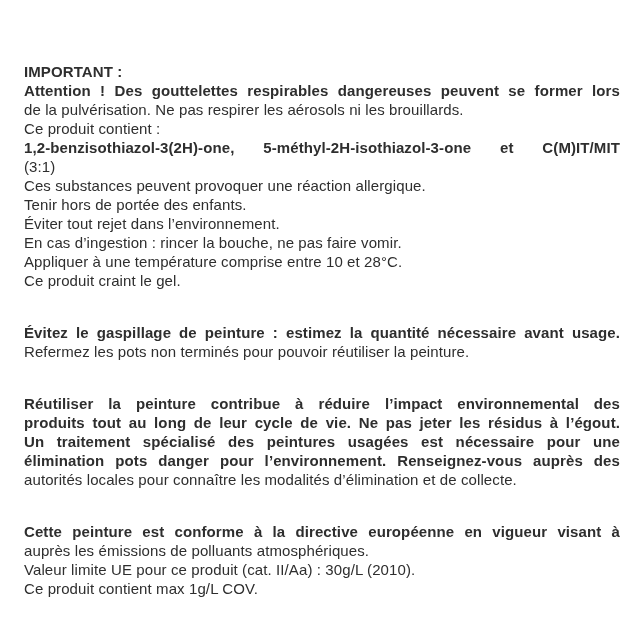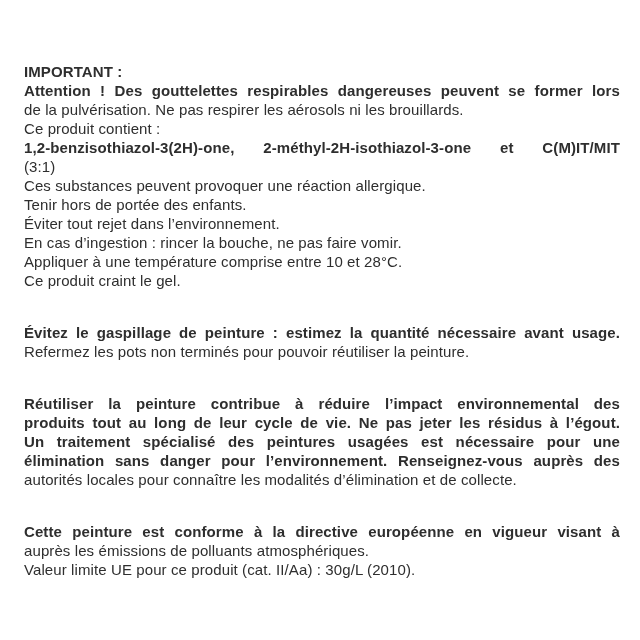--- a/index.html
+++ b/index.html
@@ -36,21 +36,21 @@
       <div class="line">IMPORTANT :</div>
     </div>
     <div class="block">
       <div class="line stretch">Attention ! Des gouttelettes respirables dangereuses peuvent se former lors</div>
       <div class="line">de la pulvérisation. Ne pas respirer les aérosols ni les brouillards.</div>
     </div>
     <div class="block">
       <div class="line">Ce produit contient :</div>
     </div>
     <div class="block">
-      <div class="line stretch">1,2-benzisothiazol-3(2H)-one, 2-méthyl-2H-isothiazol-3-one et C(M)IT/MIT</div>
+      <div class="line stretch">1,2-benzisothiazol-3(2H)-one, 5-méthyl-2H-isothiazol-3-one et C(M)IT/MIT</div>
       <div class="line">(3:1)</div>
     </div>
     <div class="block">
       <div class="line">Ces substances peuvent provoquer une réaction allergique.</div>
     </div>
     <div class="block">
       <div class="line">Tenir hors de portée des enfants.</div>
     </div>
     <div class="block">
       <div class="line">Éviter tout rejet dans l’environnement.</div>
@@ -65,23 +65,26 @@
       <div class="line">Ce produit craint le gel.</div>
     </div>
     <div class="block gap">
       <div class="line stretch">Évitez le gaspillage de peinture : estimez la quantité nécessaire avant usage.</div>
       <div class="line">Refermez les pots non terminés pour pouvoir réutiliser la peinture.</div>
     </div>
     <div class="block gap">
       <div class="line stretch">Réutiliser la peinture contribue à réduire l’impact environnemental des</div>
       <div class="line stretch">produits tout au long de leur cycle de vie. Ne pas jeter les résidus à l’égout.</div>
       <div class="line stretch">Un traitement spécialisé des peintures usagées est nécessaire pour une</div>
-      <div class="line stretch">élimination sans danger pour l’environnement. Renseignez-vous auprès des</div>
+      <div class="line stretch">élimination pots danger pour l’environnement. Renseignez-vous auprès des</div>
       <div class="line">autorités locales pour connaître les modalités d’élimination et de collecte.</div>
     </div>
     <div class="block gap">
       <div class="line stretch">Cette peinture est conforme à la directive européenne en vigueur visant à</div>
       <div class="line">auprès les émissions de polluants atmosphériques.</div>
     </div>
     <div class="block">
       <div class="line">Valeur limite UE pour ce produit (cat. II/Aa) : 30g/L (2010).</div>
     </div>
+    <div class="block">
+      <div class="line">Ce produit contient max 1g/L COV.</div>
+    </div>
   </div>
 
 </body></html>

